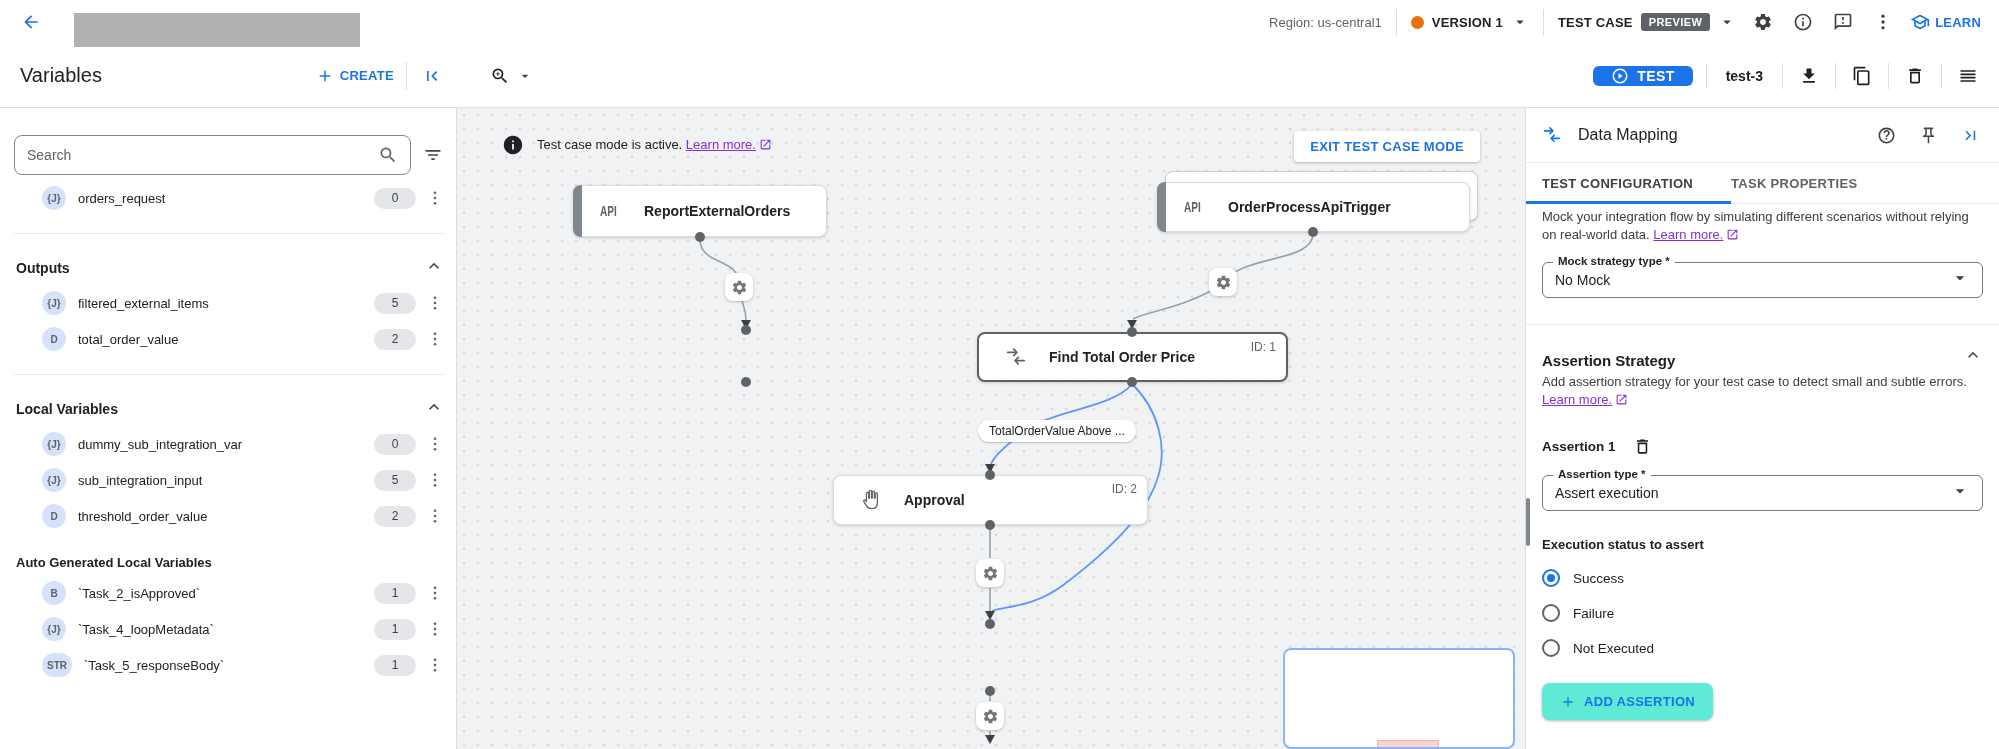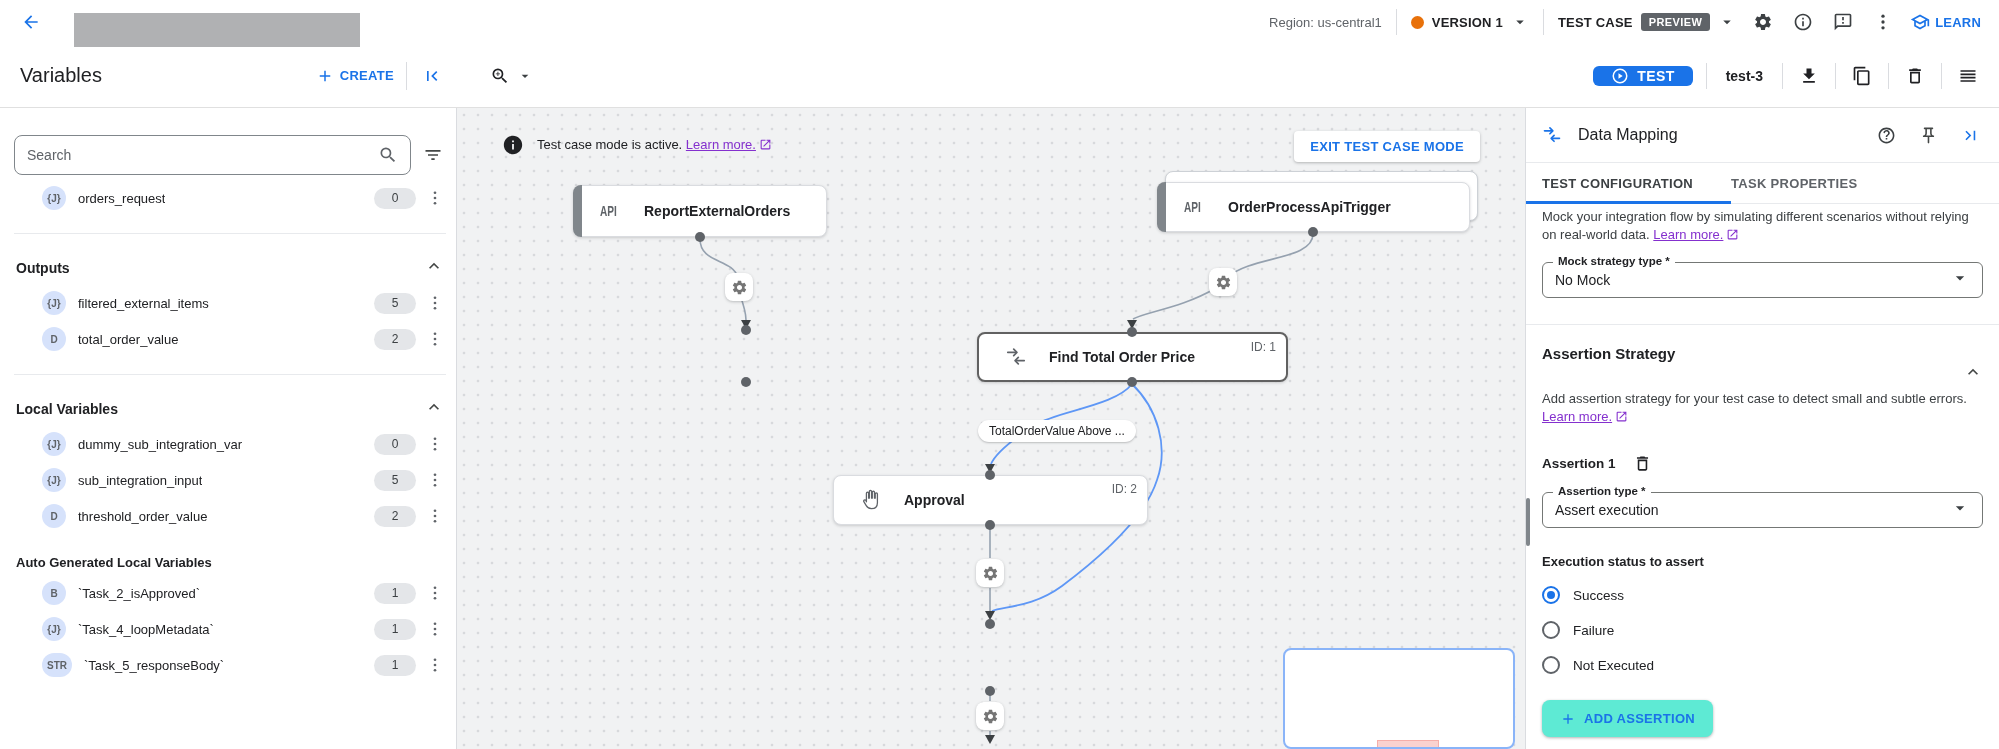--- a/index.html
+++ b/index.html
@@ -105,21 +105,21 @@
   .tab.inactive { color:#5f6368; }
   .tab-underline { position:absolute; left:0; bottom:-1px; width:205px; height:3px; background:#1a73e8; }
   .rp-body { padding:0 16px; }
   .rp-desc { font-size:13px; color:#3c4043; line-height:18px; margin-top:4px; }
   .mfield { position:relative; border:1px solid #747775; border-radius:6px; height:36px; display:flex; align-items:center; padding:0 12px; margin-top:16px; cursor:pointer; }
   .mfield .flabel { position:absolute; top:-8px; left:10px; background:#fff; padding:0 5px; font-size:11.5px; font-weight:700; color:#202124; }
   .mfield .fvalue { font-size:14px; color:#202124; }
   .mfield .caret { margin-left:auto; }
   .caret svg { width:20px; height:20px; }
   .rp-hr { border-top:1px solid #e8eaed; margin:26px -16px 0 -16px; }
-  .as-head { display:flex; align-items:flex-start; margin-top:20px;flex-direction:column; }
+  .as-head { display:flex; align-items:flex-end; margin-top:20px; }
   .as-title { font-size:15px; font-weight:700; color:#202124; }
   .as-head .chev { margin-left:auto; }
   .assert-row { display:flex; align-items:center; gap:14px; margin-top:22px; }
   .assert-title { font-size:13.5px; font-weight:700; }
   .trash-sm svg { width:19px; height:19px; }
   .status-label { font-size:13px; font-weight:700; margin-top:26px; }
   .radio-row { display:flex; align-items:center; gap:13px; margin-top:17px; cursor:pointer; }
   .radio { width:18px; height:18px; border-radius:50%; border:2px solid #5f6368; position:relative; flex:0 0 auto; }
   .radio.sel { border-color:#1a73e8; }
   .radio.sel::after { content:""; position:absolute; left:3px; top:3px; width:8px; height:8px; border-radius:50%; background:#1a73e8; }

